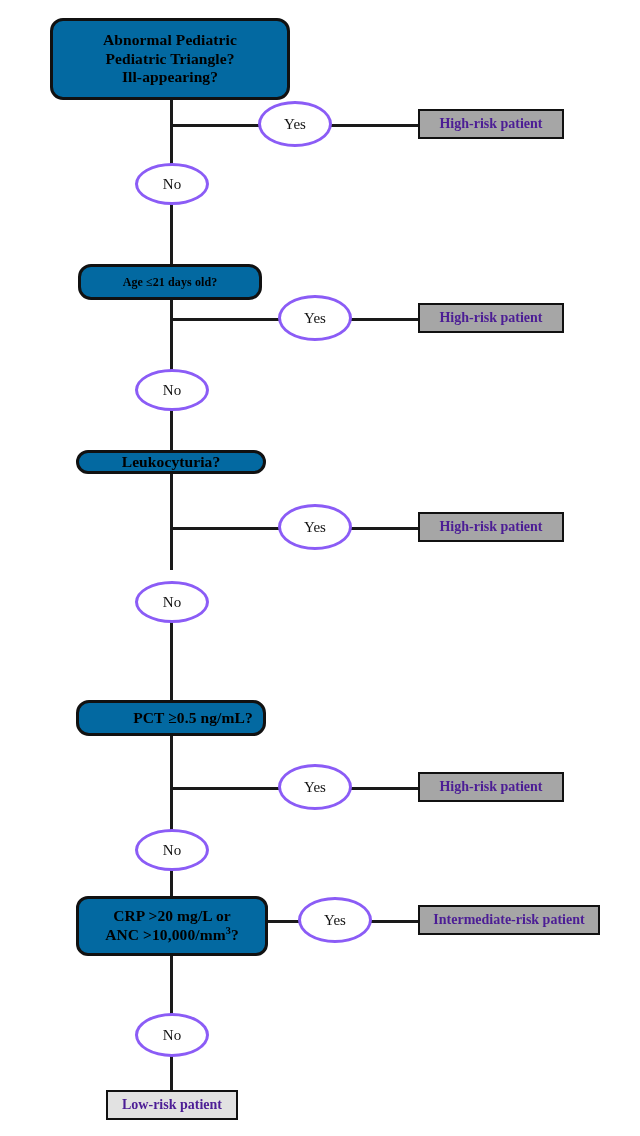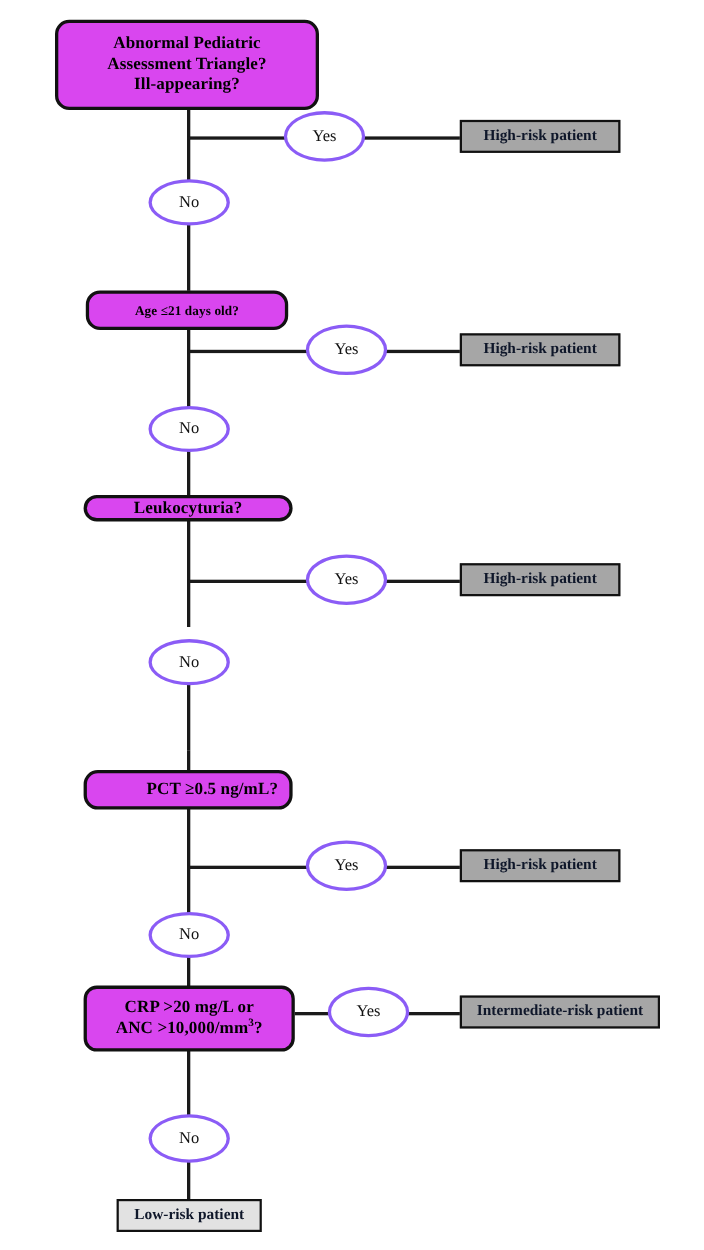--- a/index.html
+++ b/index.html
@@ -26,21 +26,21 @@
     position: absolute;
     background: #1a1a1a;
   }
   .vline { width: 3px; }
   .hline { height: 3px; }
 
   
   .dbox {
     position: absolute;
     box-sizing: border-box;
-    background: #d946ef;
+    background: #0369a1;
     border: 3px solid #111111;
     border-radius: 13px;
     display: flex;
     align-items: center;
     justify-content: center;
     text-align: center;
     font-weight: bold;
     color: #000000;
     letter-spacing: 0.1px;
     z-index: 5;
@@ -50,21 +50,21 @@
   
   .tbox {
     position: absolute;
     box-sizing: border-box;
     border: 2px solid #111111;
     display: flex;
     align-items: center;
     justify-content: center;
     text-align: center;
     font-weight: bold;
-    color: #0f172a;
+    color: #4c1d95;
     z-index: 5;
   }
   .tbox.dark  { background: #a6a6a6; }
   .tbox.light { background: #e2e2e2; }
 
   
   .ell {
     position: absolute;
     box-sizing: border-box;
     background: #ffffff;
@@ -108,21 +108,21 @@
 
   <div class="line hline" style="left:170px; top:787px; width:110px;"></div>
   <div class="line hline" style="left:350px; top:787px; width:70px;"></div>
 
   <div class="line hline" style="left:268px; top:920px; width:32px;"></div>
   <div class="line hline" style="left:370px; top:920px; width:50px;"></div>
 
   <div class="dbox" style="left:50px; top:18px; width:240px; height:82px; font-size:15.5px;">
     <div class="txt">
       <span>Abnormal Pediatric</span><br>
-      <span>Assessment Triangle?</span><br>
+      <span>Pediatric Triangle?</span><br>
       <span>Ill-appearing?</span>
     </div>
   </div>
 
   <div class="dbox" style="left:78px; top:264px; width:184px; height:36px; font-size:12px;">
     <div class="txt">
       <span>Age ≤21 days old?</span>
     </div>
   </div>
 

